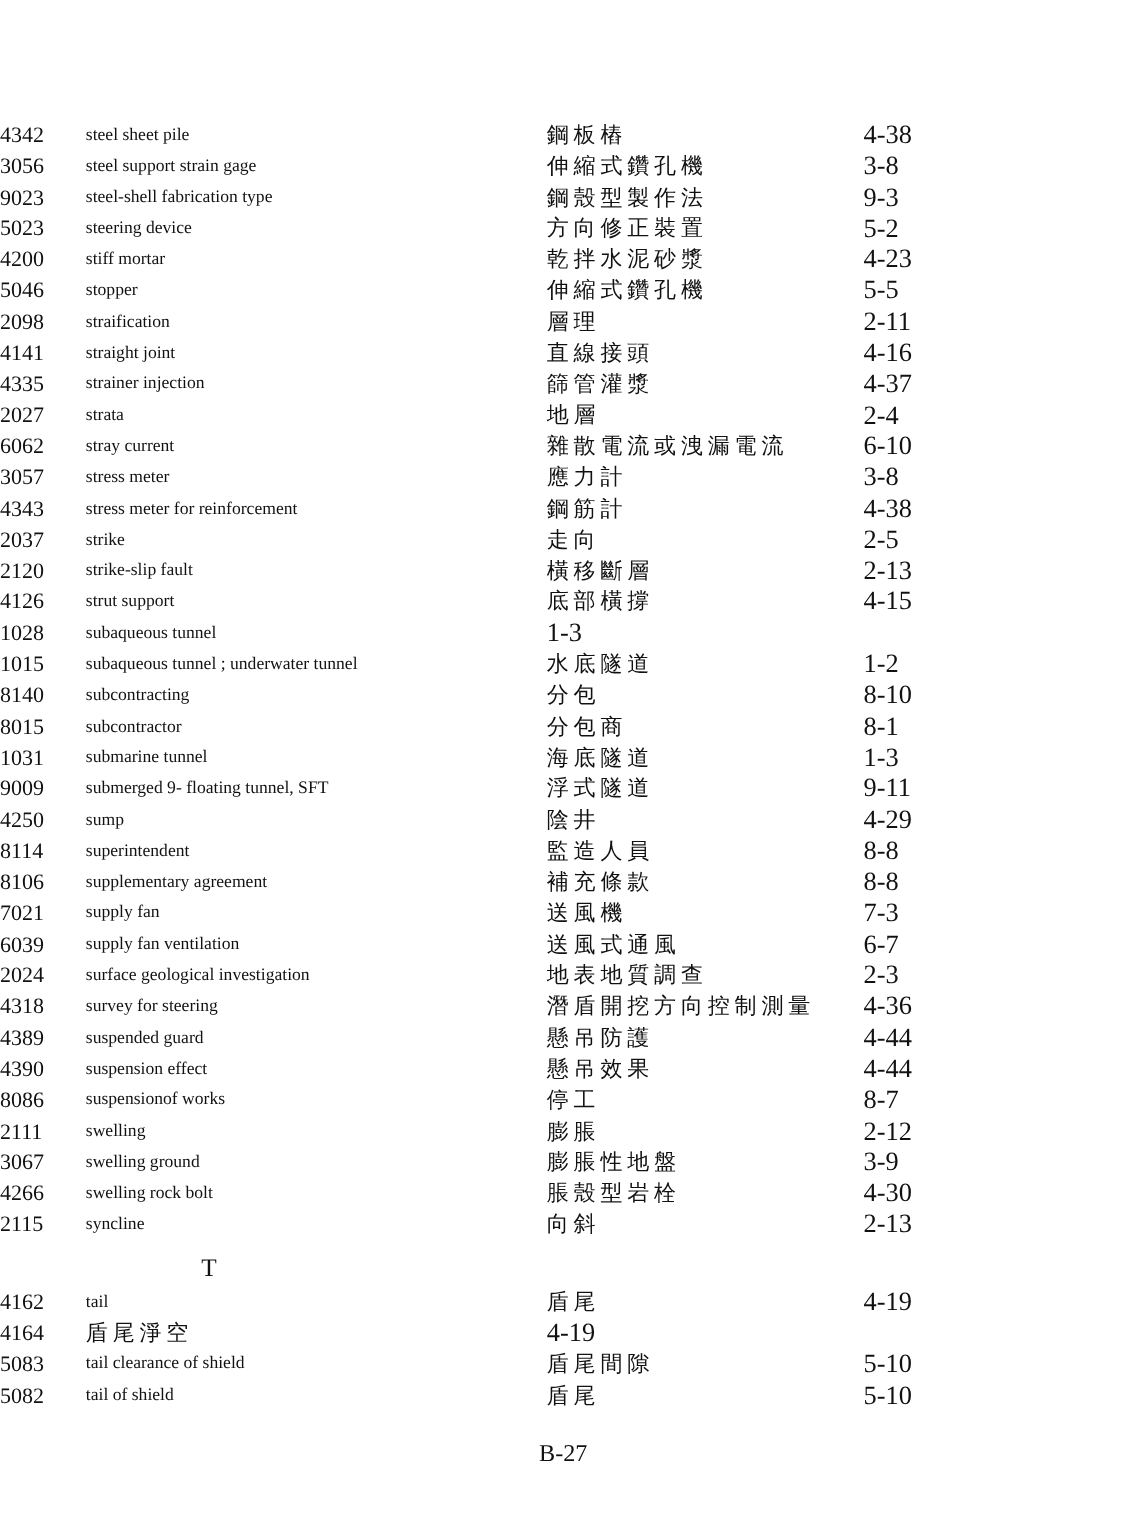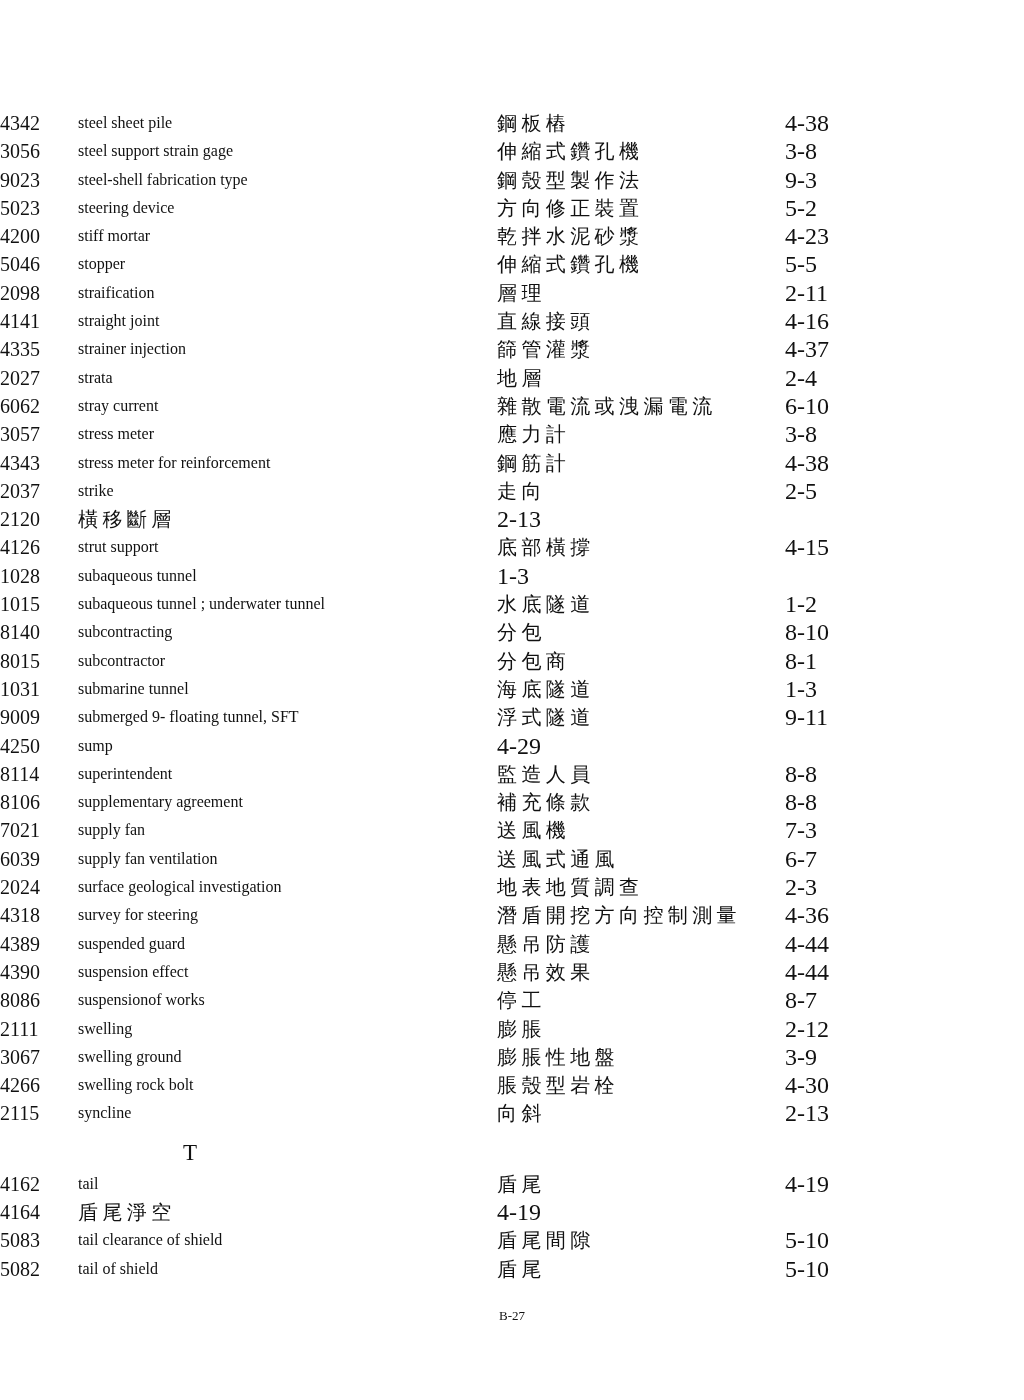--- a/index.html
+++ b/index.html
@@ -52,21 +52,21 @@
     height: 35px;
     line-height: 35px;
     font-size: 23px;
   }
   .page-footer {
     position: absolute;
     top: 1308px;
     left: 0;
     width: 100%;
     text-align: center;
-    font-size: 13px;
+    font-size: 22px;
   }
 </style>
 </head>
 <body>
 
 <div class="page">
   <main class="rows" id="rows-container">
   <div class="row">
     <span class="cell id">4342</span>
     <span class="cell en">steel sheet pile</span>
@@ -160,20 +160,21 @@
 
   <div class="row">
     <span class="cell id">2037</span>
     <span class="cell en">strike</span>
     <span class="cell zh">走向</span>
     <span class="cell ref">2-5</span>
   </div>
 
   <div class="row">
     <span class="cell id">2120</span>
+    <span class="cell en">strike-slip fault</span>
     <span class="cell zh">橫移斷層</span>
     <span class="cell ref">2-13</span>
   </div>
 
   <div class="row">
     <span class="cell id">4126</span>
     <span class="cell en">strut support</span>
     <span class="cell zh">底部橫撐</span>
     <span class="cell ref">4-15</span>
   </div>
@@ -215,20 +216,21 @@
   <div class="row">
     <span class="cell id">9009</span>
     <span class="cell en">submerged 9- floating tunnel, SFT</span>
     <span class="cell zh">浮式隧道</span>
     <span class="cell ref">9-11</span>
   </div>
 
   <div class="row">
     <span class="cell id">4250</span>
     <span class="cell en">sump</span>
+    <span class="cell zh">陰井</span>
     <span class="cell ref">4-29</span>
   </div>
 
   <div class="row">
     <span class="cell id">8114</span>
     <span class="cell en">superintendent</span>
     <span class="cell zh">監造人員</span>
     <span class="cell ref">8-8</span>
   </div>
 

